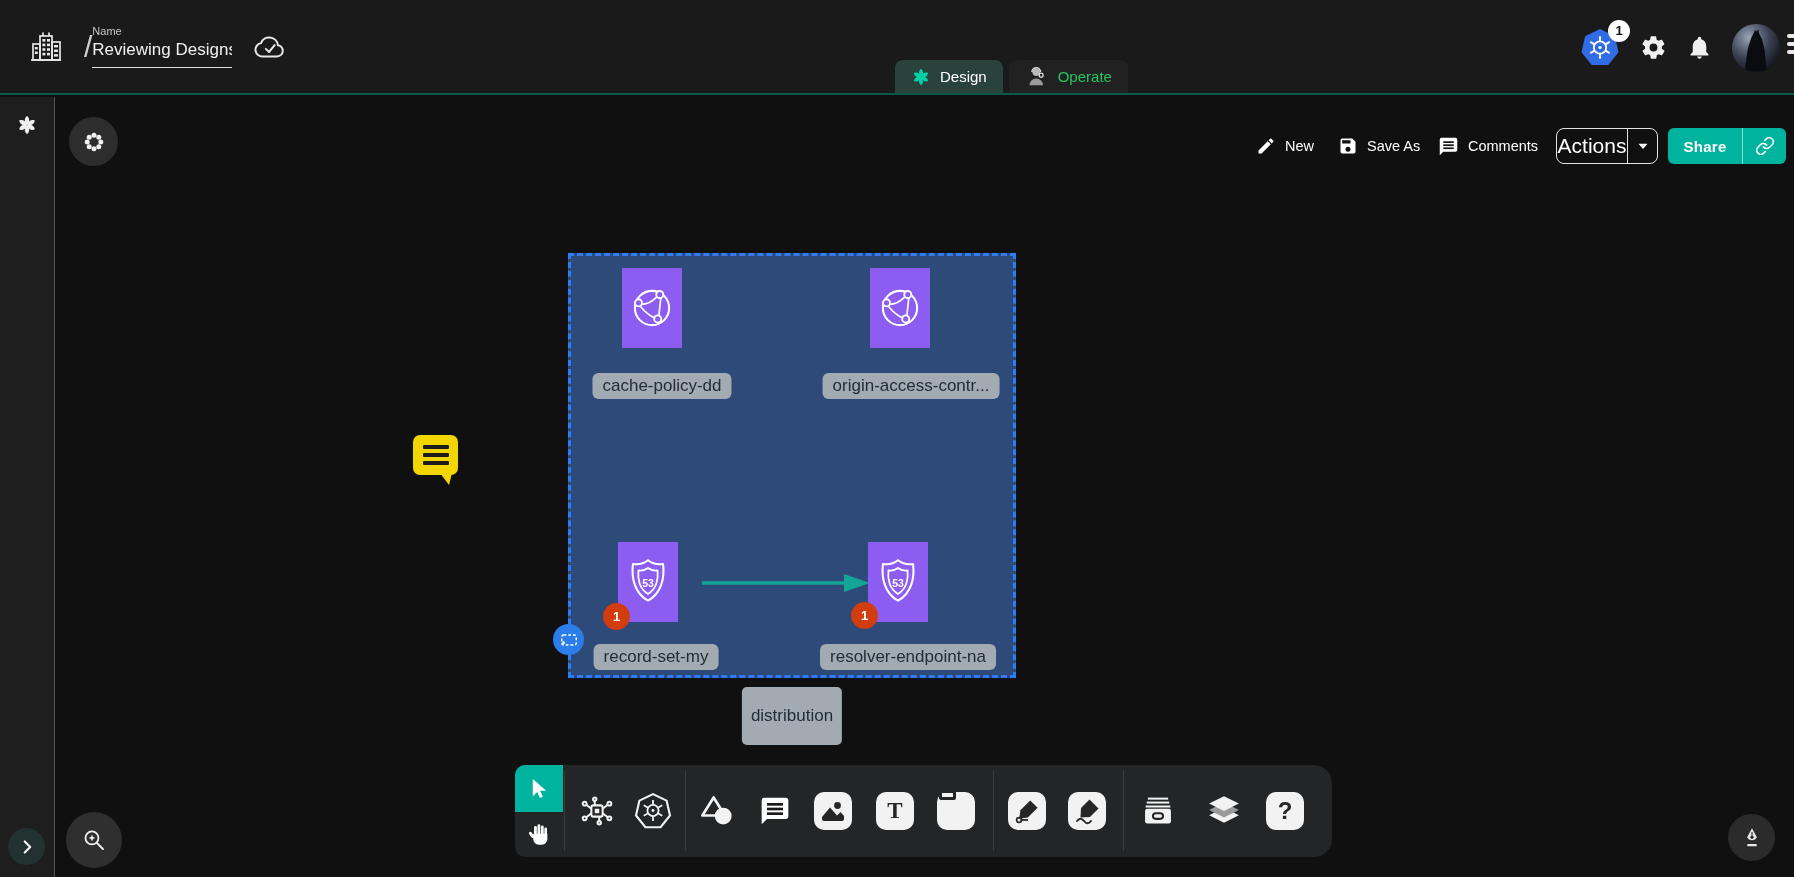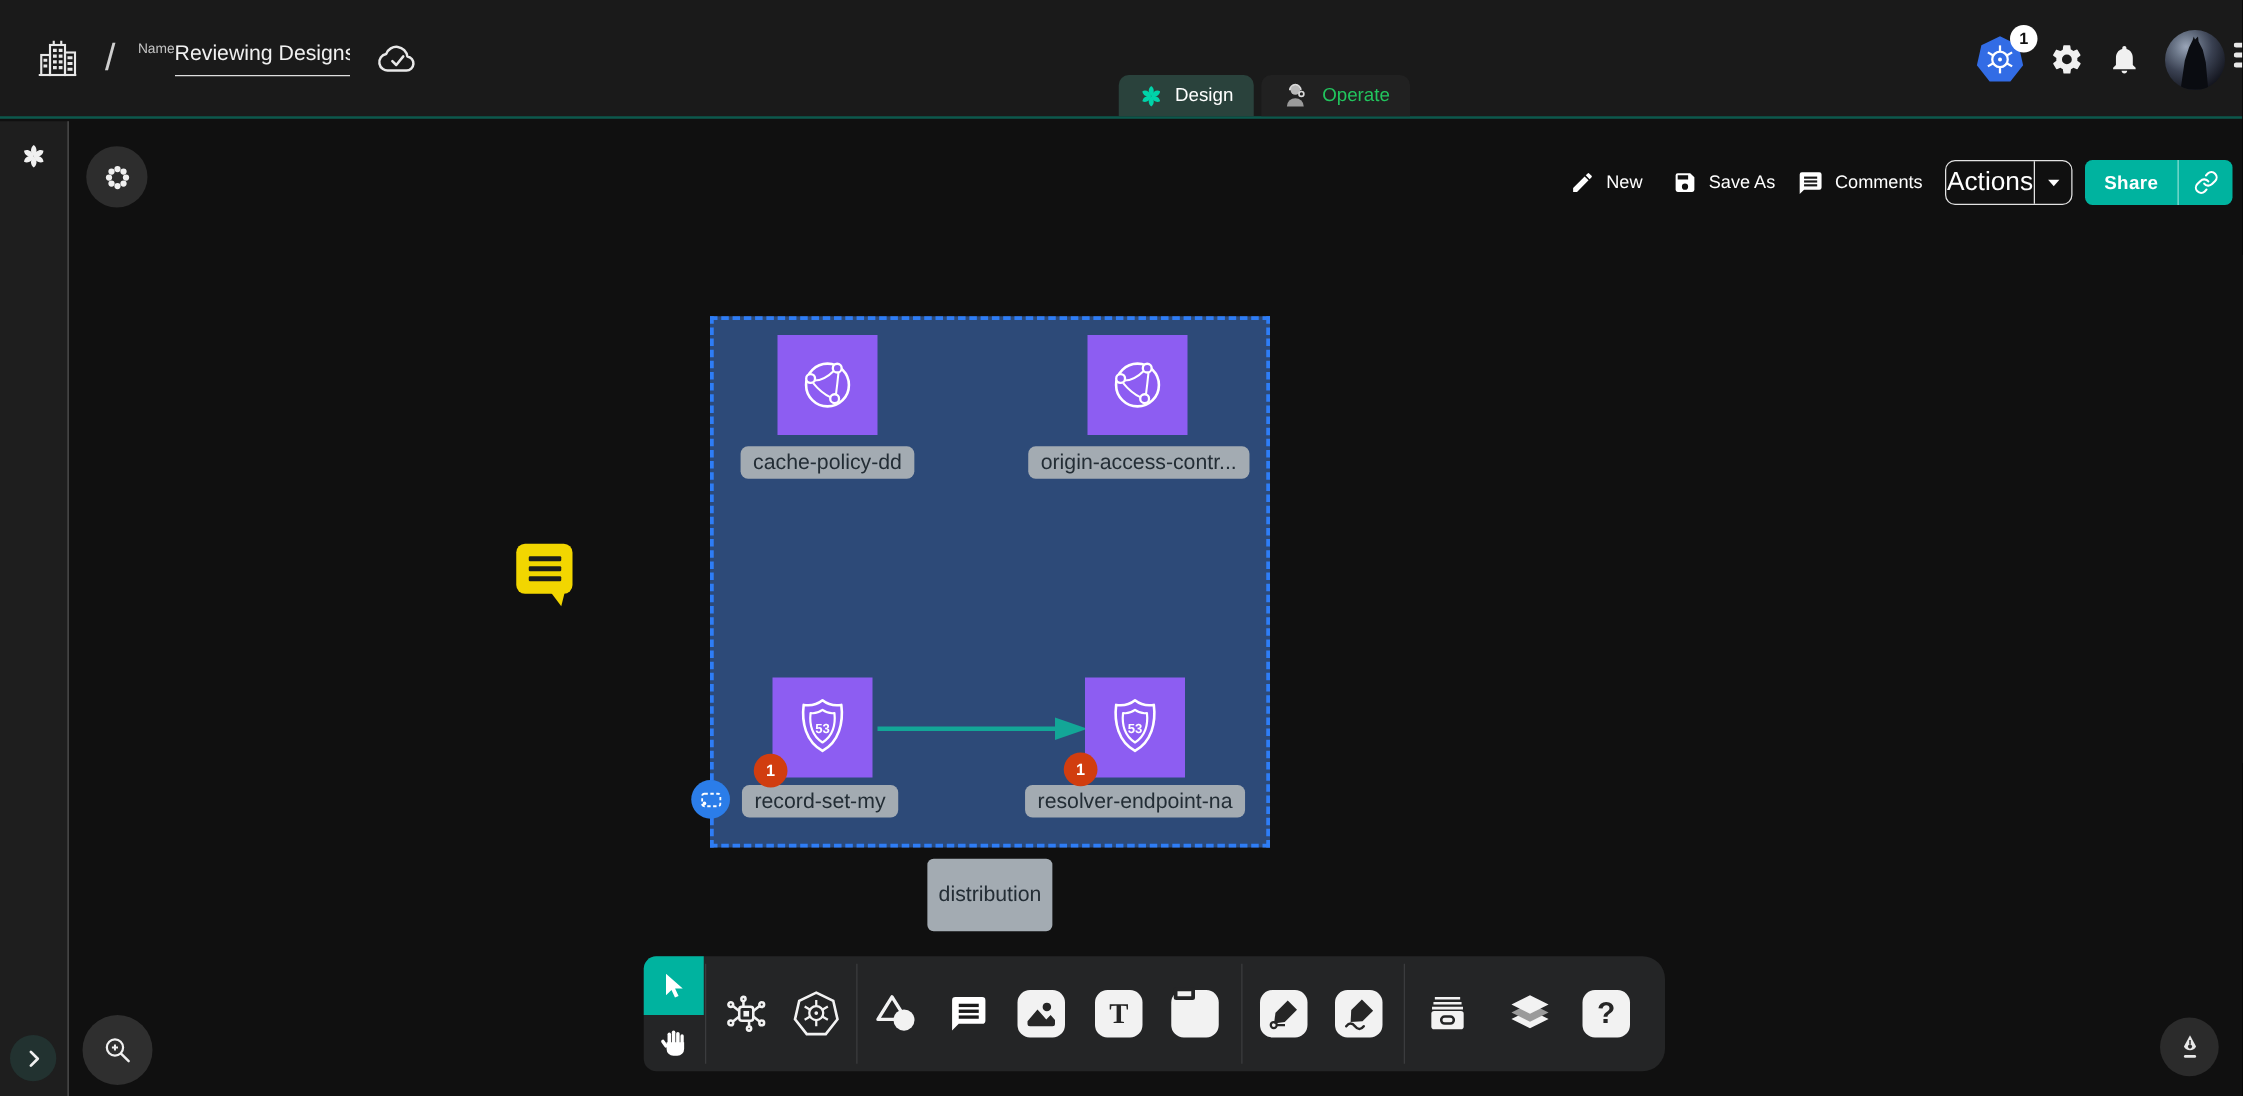--- a/index.html
+++ b/index.html
@@ -9,21 +9,21 @@
 
   .stage { position:relative; width:1794px; height:877px; background:#101010; overflow:hidden; }
 
   
   .top-header { position:absolute; left:0; top:0; width:1794px; height:95px;
     background:#1a1a1a; border-bottom:2px solid #0c584c; display:flex; align-items:center; z-index:30; }
   .brand { display:flex; align-items:center; margin-left:14px; }
   .brand-text { font-size:33px; font-weight:700; color:#c9c9c9; letter-spacing:4px; margin-left:10px; }
   .org-icon { margin-left:28px; }
   .crumb-slash { margin-left:20px; font-size:30px; font-weight:300; color:#cfcfcf; }
-  .name-block { margin-left:18px; display:flex; flex-direction:row; }
+  .name-block { display:flex; flex-direction:column; }
   .name-label { font-size:11px; color:#c4c4c4; margin-bottom:3px; }
   .name-input { background:transparent; border:none; border-bottom:1px solid #dedede; outline:none;
     color:#f0f0f0; font-size:17px; width:140px; padding:0 0 7px 0; font-family:"Liberation Sans",sans-serif; }
   .cloud-save { margin-left:22px; }
 
   .tabs { position:absolute; left:895px; bottom:0; display:flex; gap:6px; }
   .tab { height:33px; display:flex; align-items:center; gap:9px; padding:16px 16px;
     border-radius:8px 8px 0 0; font-size:15px; color:#fff; cursor:pointer; }
   .tab-design { background:#2a423c; }
   .tab-operate { background:#212121; color:#22c55e; }
@@ -57,25 +57,25 @@
   .expand-btn { position:absolute; left:8px; bottom:12px; width:37px; height:37px; border-radius:50%;
     background:#223230; cursor:pointer; }
   .round-btn { position:absolute; border-radius:50%; cursor:pointer; z-index:10; }
   .flower-btn { left:69px; top:117px; width:49px; height:49px; background:#2d2d2d; }
   .zoom-btn { left:66px; top:812px; width:56px; height:56px; background:#2f2f2f; }
   .pen-btn { left:1728px; top:814px; width:47px; height:47px; background:#2b2b2b; }
 
   
   .selection-box { position:absolute; left:568px; top:253px; width:448px; height:425px;
     background:#2d4a78; border:3px dashed #2e7df6; z-index:1; }
-  .node { position:absolute; width:80px; height:80px; background:#8d5df2; z-index:3; cursor:pointer; }
+  .node { position:absolute; width:60px; height:80px; background:#8d5df2; z-index:3; cursor:pointer; }
   .node-cache { left:622px; top:268px; } .node-origin { left:870px; top:268px; }
   .node-record { left:618px; top:542px; } .node-resolver { left:868px; top:542px; }
   .node-label { position:absolute; transform:translateX(-50%); background:#a3abb2; color:#232d35;
-    font-size:17px; padding:3px 10px; border-radius:6px; white-space:nowrap; z-index:4; }
+    font-size:17px; padding:3px 10px; border-radius:6px; white-space:nowrap; z-index:4;margin-top:16px; }
   .lbl-cache { left:662px; top:357px; } .lbl-origin { left:911px; top:357px; }
   .lbl-record { left:656px; top:628px; } .lbl-resolver { left:908px; top:628px; }
   .count-badge { position:absolute; width:27px; height:27px; border-radius:50%; background:#d13d0f;
     color:#fff; font-size:13px; font-weight:700; z-index:5; }
   .badge-record { left:603px; top:603px; } .badge-resolver { left:851px; top:602px; }
   .edge-arrow { position:absolute; left:698px; top:570px; z-index:2; }
   .group-handle { position:absolute; left:553px; top:624px; width:31px; height:31px; border-radius:50%;
     background:#2b7de9; z-index:6; cursor:pointer; }
   .group-label { position:absolute; left:792px; top:687px; transform:translateX(-50%); background:#a3abb2;
     color:#232d35; font-size:17px; padding:19px 9px; border-radius:5px; z-index:4; }

